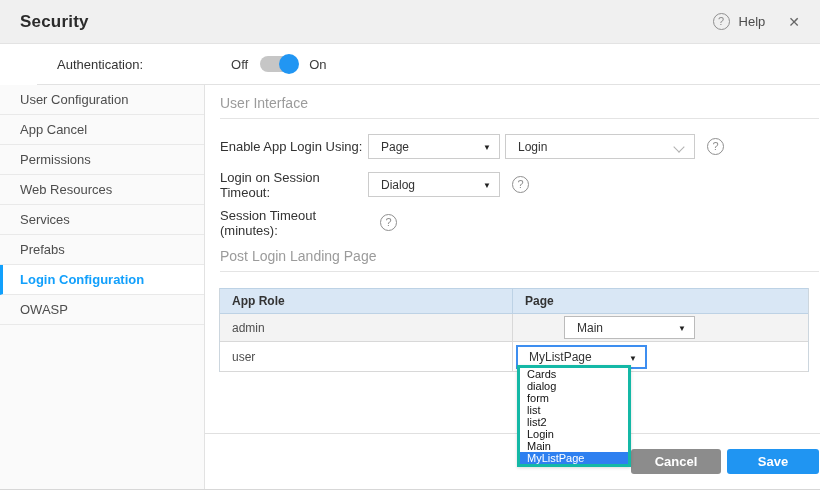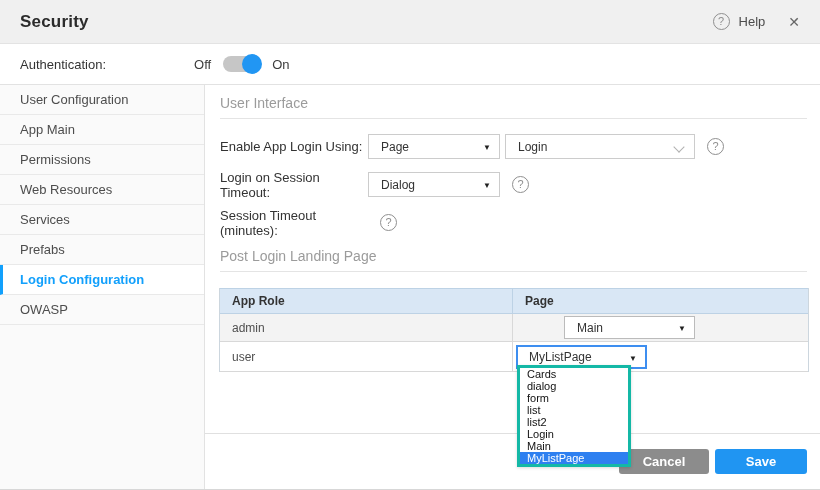--- a/index.html
+++ b/index.html
@@ -8,21 +8,21 @@
 
   
   .hdr { height: 44px; background: #f0f0f0; border-bottom: 1px solid #e3e3e3; display: flex; align-items: center; padding: 0 20px; }
   .hdr h1 { font-size: 17px; font-weight: 700; color: #2b2b2b; letter-spacing: .2px; }
   .hdr-right { margin-left: auto; display: flex; align-items: center; gap: 9px; }
   .q-circle { width: 17px; height: 17px; border: 1.5px solid #8f8f8f; border-radius: 50%; color: #8f8f8f; font-size: 11px; line-height: 14px; text-align: center; display: inline-block; cursor: pointer; }
   .help-txt { font-size: 13px; color: #4c4c4c; cursor: pointer; }
   .close-x { font-size: 14px; color: #666; margin-left: 14px; cursor: pointer; }
 
   
-  .authbar { height: 41px; background: #fff; border-bottom: 1px solid #e2e2e2; display: flex; align-items: center; padding: 0 20px; font-size: 13px; color: #333; }
+  .authbar { height: 41px; background: #fff; border-bottom: 1px solid #e2e2e2; display: flex; align-items: center; padding: 0 20px; font-size: 13px; color: #333; margin-left: 37px; }
   .authbar .offlbl, .authbar .onlbl { color: #3c3c3c; }
   .offlbl { margin-left: 88px; }
   .toggle { position: relative; width: 37px; height: 16px; background: #c6c6c6; border-radius: 8px; margin: 0 12px; cursor: pointer; }
   .toggle .knob { position: absolute; right: -2px; top: -2px; width: 20px; height: 20px; border-radius: 50%; background: #2196f3; }
 
   
   .bodywrap { display: flex; height: 405px; }
   .sidebar { width: 205px; background: #fafafa; border-right: 1px solid #e2e2e2; flex-shrink: 0; text-align: center; }
   .side-item { height: 30px; display: flex; align-items: center; padding-left: 20px; font-size: 13px; color: #4d4d4d; border-bottom: 1px solid #e9e9e9; cursor: pointer; }
   .side-item.active { background: #fff; color: #12a0fc; font-weight: 700; border-left: 3px solid #12a0fc; padding-left: 17px; }
@@ -35,21 +35,21 @@
   .form-row { display: flex; align-items: center; height: 25px; margin: 0 0 13px 15px; }
   .form-row label { width: 148px; font-size: 13px; color: #333; flex-shrink: 0; }
   .select-box { position: relative; width: 132px; height: 25px; border: 1px solid #ccc; background: #fff; display: flex; align-items: center; padding-left: 12px; font-size: 12px; color: #333; cursor: pointer; }
   .select-box .caret { position: absolute; right: 8px; top: 8px; font-size: 8px; color: #222; }
   .combo-box { position: relative; width: 190px; height: 25px; border: 1px solid #ccc; background: #fff; display: flex; align-items: center; padding-left: 12px; font-size: 12px; color: #333; margin-left: 5px; cursor: pointer; }
   .combo-box .chev { position: absolute; right: 11px; top: 8px; width: 8px; height: 8px; border-right: 1.5px solid #b0b0b0; border-bottom: 1.5px solid #b0b0b0; transform: rotate(45deg); }
   .text-input { width: 132px; height: 25px; border: 1px solid #ccc; padding-left: 12px; font-size: 12px; color: #333; font-family: inherit; }
   .row-help { margin-left: 12px; flex-shrink: 0; }
 
   
-  .ptable { margin: 16px 13px 0 14px; width: 590px; border-left: 1px solid #ccd6de; border-right: 1px solid #ccd6de; font-size: 12px; }
+  .ptable { margin: 16px 25px 0 14px; width: 590px; border-left: 1px solid #ccd6de; border-right: 1px solid #ccd6de; font-size: 12px; }
   .t-head { display: flex; background: #d9e7f5; border-top: 1px solid #bdd2e5; border-bottom: 1px solid #bdd2e5; height: 26px; }
   .t-head .cell { display: flex; align-items: center; padding-left: 12px; font-weight: 700; color: #333; }
   .cell.c1 { width: 293px; flex-shrink: 0; border-right: 1px solid #bdd2e5; }
   .cell.c2 { flex: 1; }
   .t-row { display: flex; border-bottom: 1px solid #d8d8d8; }
   .t-row .cell { display: flex; align-items: center; padding-left: 12px; color: #4f4f4f; }
   .t-row .cell.c1 { border-right: 1px solid #d8d8d8; }
   .t-row.alt { background: #f3f3f3; height: 28px; gap: 48px; }
   .t-row.plain { background: #fff; height: 30px; }
   .cell-select { position: relative; width: 131px; height: 23px; border: 1px solid #bbb; background: #fff; display: flex; align-items: center; padding-left: 12px; font-size: 12px; color: #333; margin-left: 0; cursor: pointer; }
@@ -88,21 +88,21 @@
     <span class="offlbl">Off</span>
     <div class="toggle">
       <div class="knob"></div>
     </div>
     <span class="onlbl">On</span>
   </div>
 
   <div class="bodywrap">
     <nav class="sidebar">
       <div class="side-item">User Configuration</div>
-      <div class="side-item">App Main</div>
+      <div class="side-item">App Cancel</div>
       <div class="side-item">Permissions</div>
       <div class="side-item">Web Resources</div>
       <div class="side-item">Services</div>
       <div class="side-item">Prefabs</div>
       <div class="side-item active">Login Configuration</div>
       <div class="side-item">OWASP</div>
     </nav>
 
     <main class="content">
       <div class="section-title">User Interface</div>

